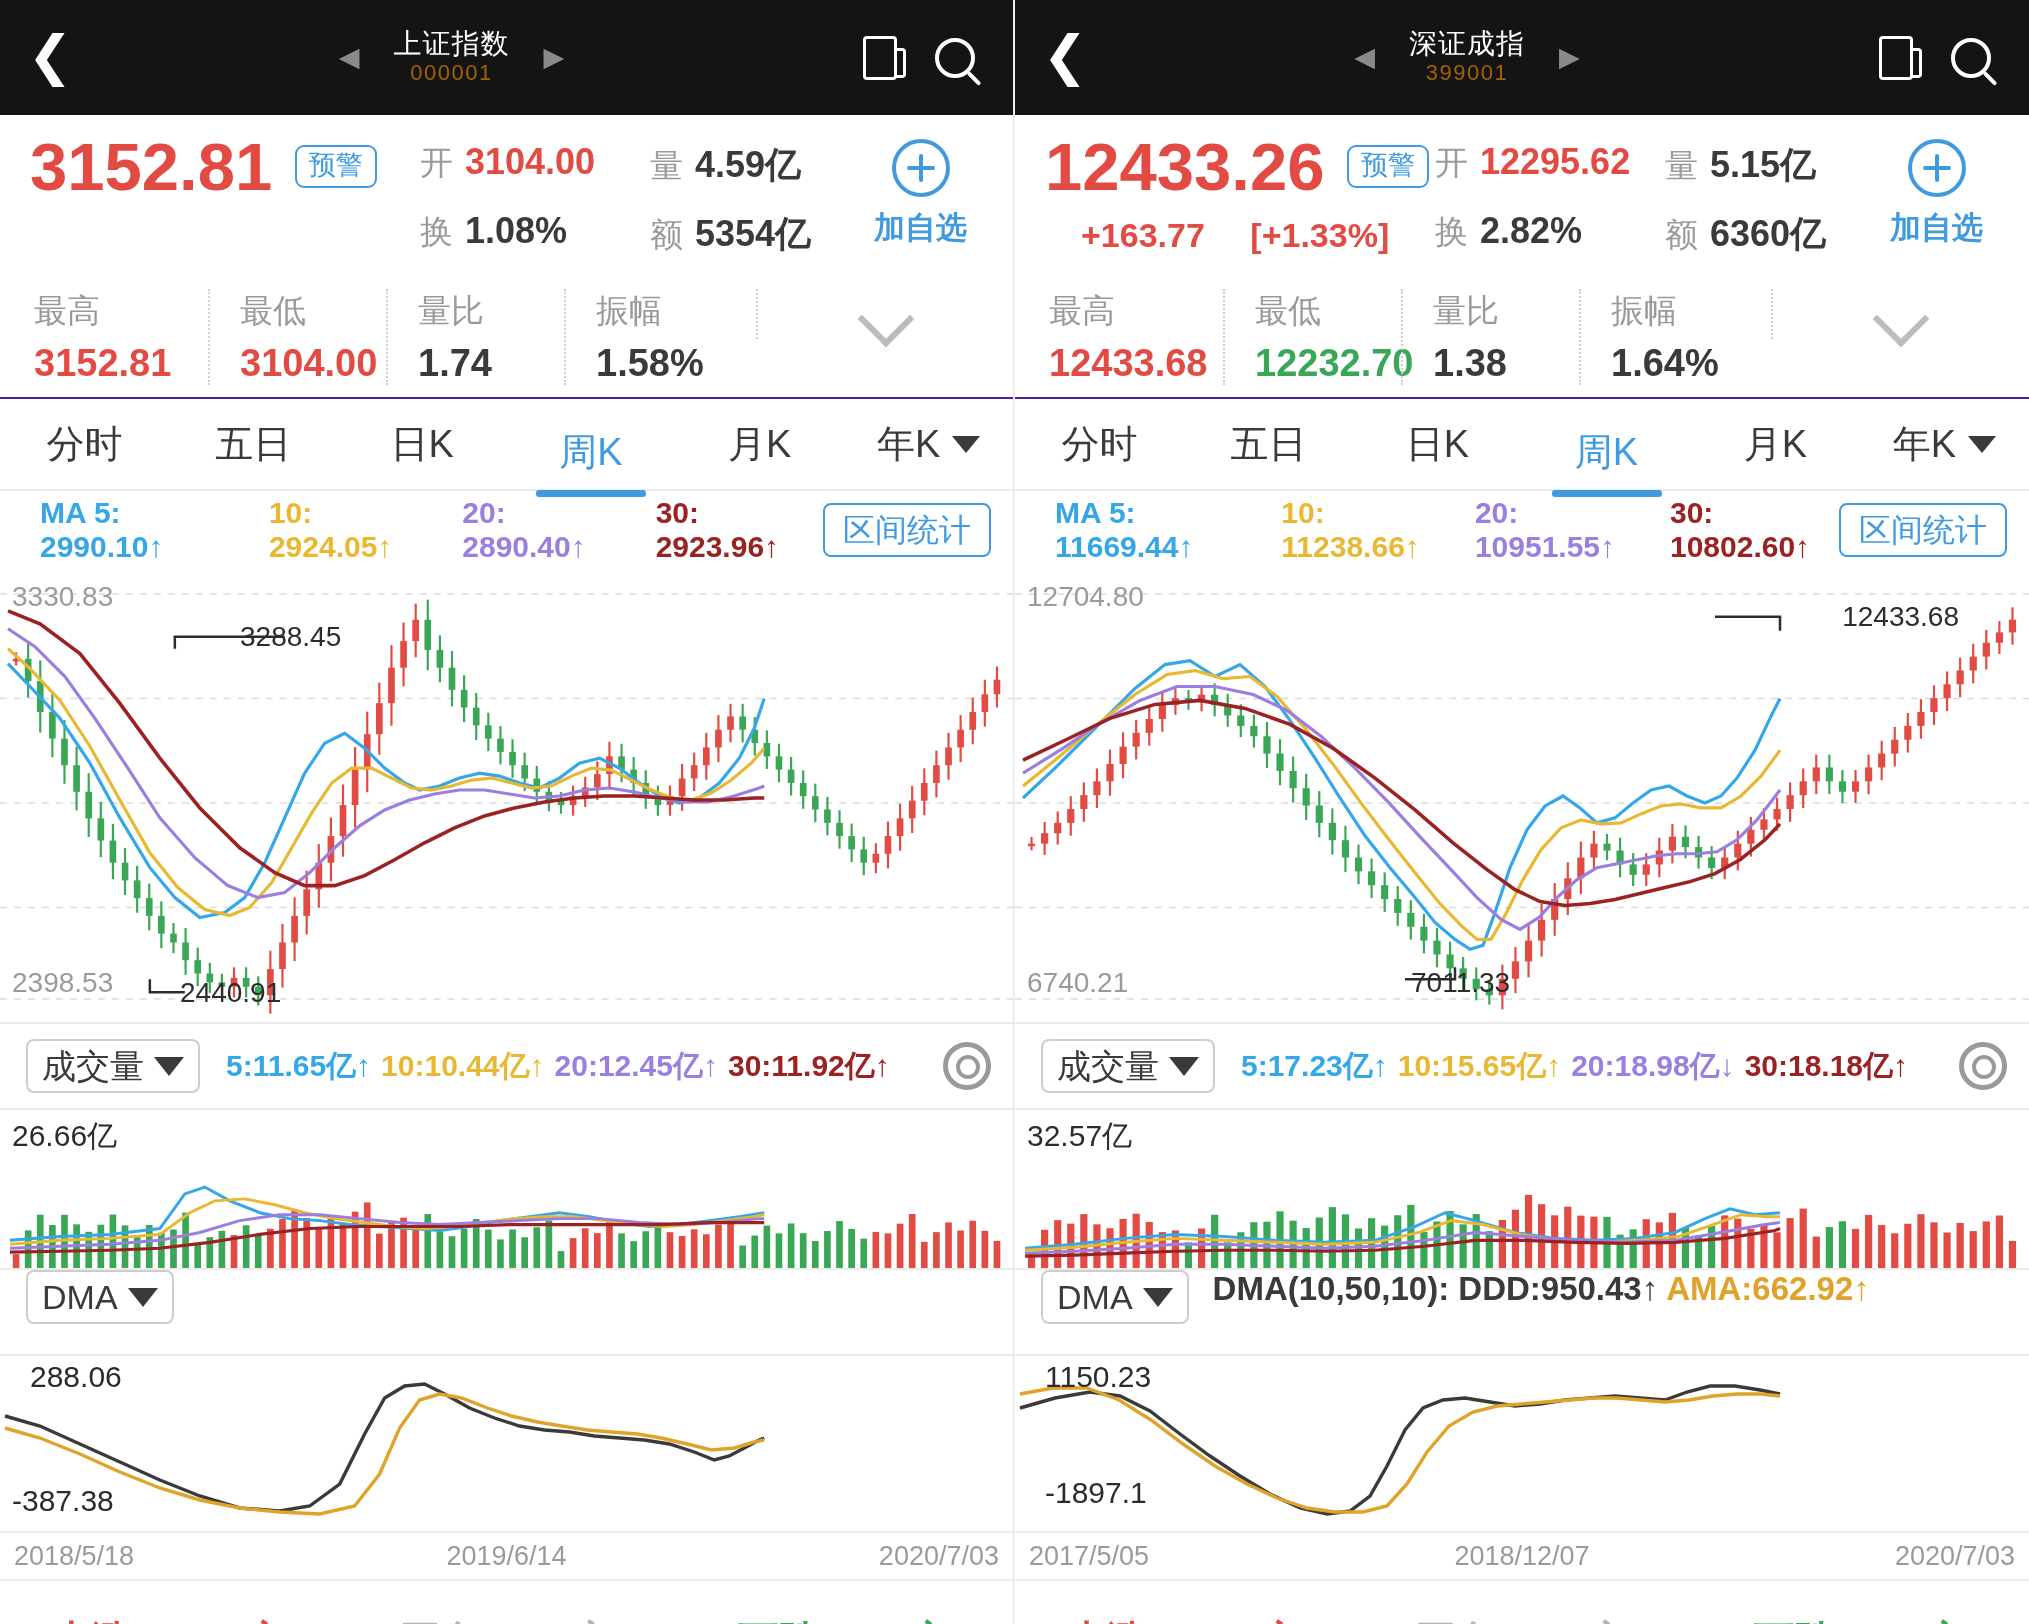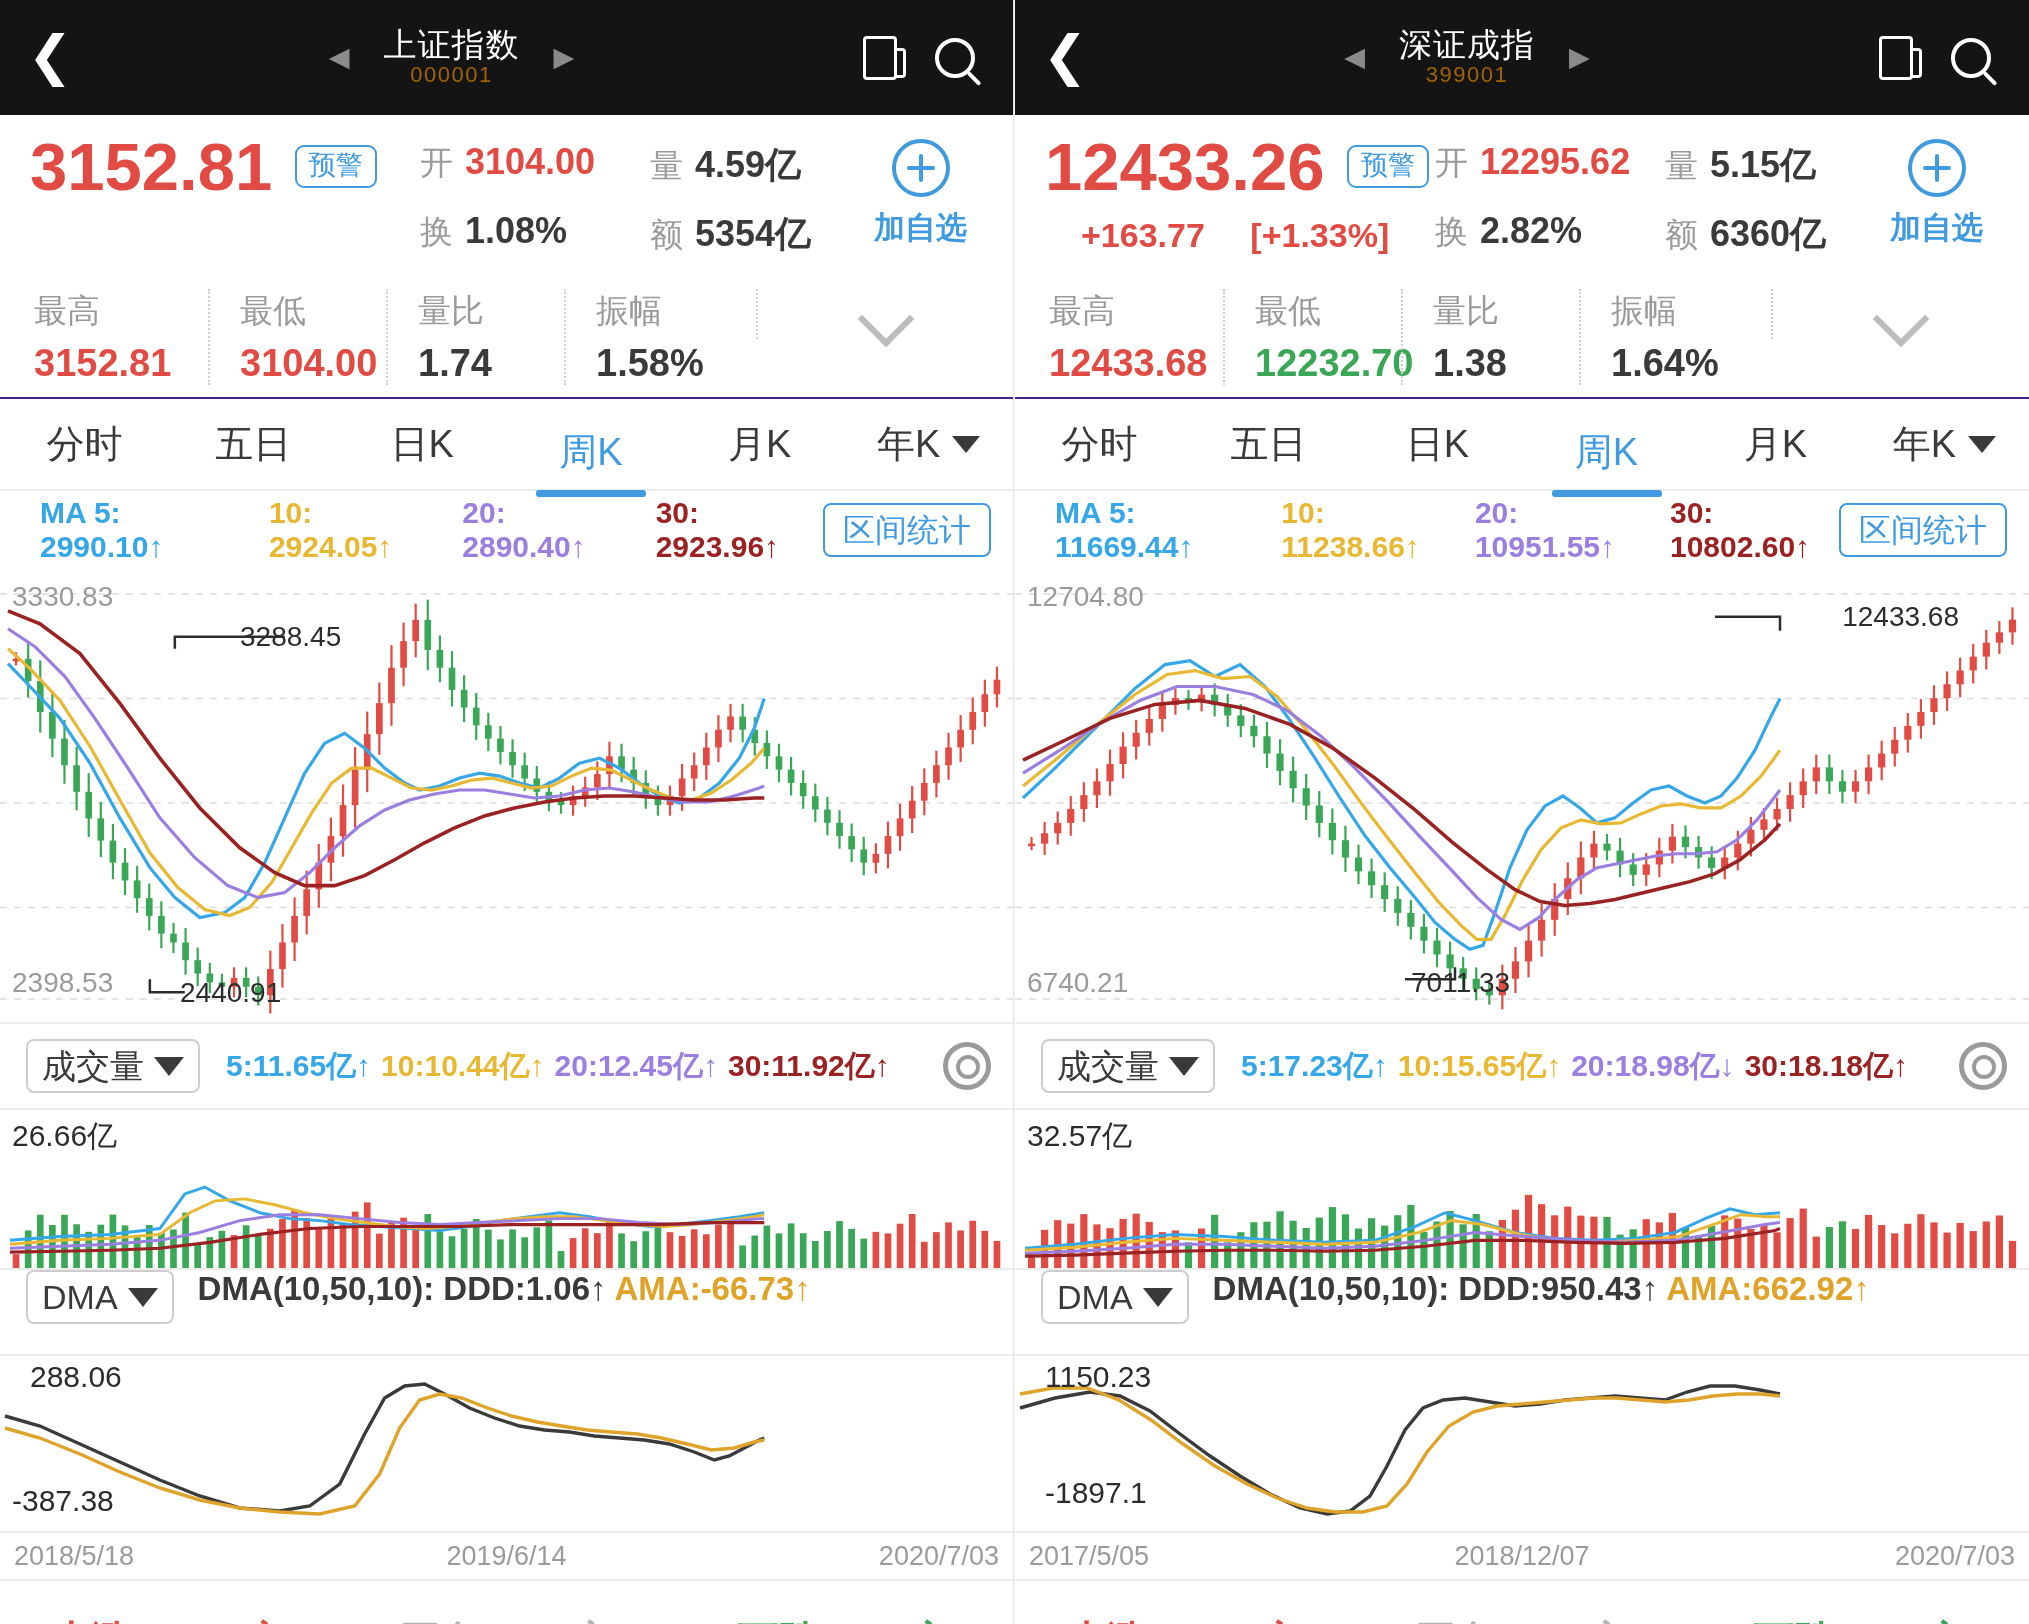--- a/index.html
+++ b/index.html
@@ -12,21 +12,21 @@
   .panel.right { margin-left:1px; width:1014px; }
 
   
   .navbar { height:115px; background:#141414; display:flex; align-items:center;
             position:relative; }
   .nav-back { width:100px; display:flex; align-items:center; justify-content:center;
               color:#fff; font-size:54px; line-height:1; padding-bottom:6px; }
   .nav-center { flex:1; display:flex; align-items:center; justify-content:center; gap:34px; }
   .nav-arrow { color:#8a8a8a; font-size:27px; line-height:1; }
   .nav-titles { text-align:center; }
-  .nav-title { color:#ffffff; font-size:33px; font-weight:500; letter-spacing:1px; line-height:1.08; }
+  .nav-title { color:#ffffff; font-size:28px; font-weight:500; letter-spacing:1px; line-height:1.08; }
   .nav-code { color:#a16207; font-size:22px; letter-spacing:1.5px; }
   .nav-right { width:210px; display:flex; align-items:center; justify-content:flex-end;
                gap:38px; padding-right:38px; }
   .ic-doc { width:34px; height:44px; border:3px solid #fff; border-radius:4px; position:relative; }
   .ic-doc:after { content:""; position:absolute; right:-12px; top:9px; width:9px; height:24px;
                   border:3px solid #fff; border-left:none; border-radius:0 4px 4px 0; }
   .ic-search { width:40px; height:40px; border:4px solid #fff; border-radius:50%; position:relative; }
   .ic-search:after { content:""; position:absolute; width:4px; height:17px; background:#fff;
                      right:-5px; bottom:-13px; transform:rotate(-45deg); border-radius:2px; }
 
@@ -532,24 +532,20 @@
         <path d="M10,144 L60,143 110,142 160,140 210,134 260,126 310,120 360,118 410,118 460,118 510,116 560,116 610,116 660,116 710,114 765,114" fill="none" stroke="#9b2222" stroke-width="3.2"></path>
       </svg>
       <span class="lbl dark" style="left:12px; top:6px; font-size:30px;">26.66亿</span>
     </div>
 
     <div class="dma-head">
       <div class="sel-btn">
         <span>DMA</span>
         <i class="sel-caret"></i>
       </div>
-      <div class="dma-text">
-        <span>DMA(10,50,10):  DDD:1.06↑</span>
-        <span class="ama">AMA:-66.73↑</span>
-      </div>
     </div>
 
     <div class="chart-d">
       <svg viewBox="0 0 1014 175" preserveAspectRatio="none">
         <path d="M5,60 L40,70 80,88 120,106 160,124 200,140 240,152 280,155 310,150 340,128 365,78 385,42 405,30 425,28 445,38 470,52 495,62 520,70 545,74 570,76 595,80 620,82 645,84 670,88 695,96 715,104 730,100 745,92 760,84 765,82" fill="none" stroke="#3a3a3a" stroke-width="3.4"></path>
         <path d="M5,72 L40,82 80,98 120,116 160,132 200,144 240,152 280,156 320,158 355,150 380,118 400,72 420,44 440,38 462,42 488,52 512,60 538,66 562,70 588,74 612,76 638,78 662,82 688,88 712,94 735,92 755,86 765,84" fill="none" stroke="#e0a32a" stroke-width="3.4"></path>
       </svg>
       <span class="lbl dark" style="left:30px; top:4px; font-size:30px;">288.06</span>
       <span class="lbl dark" style="left:12px; top:128px; font-size:30px;">-387.38</span>
     </div>

